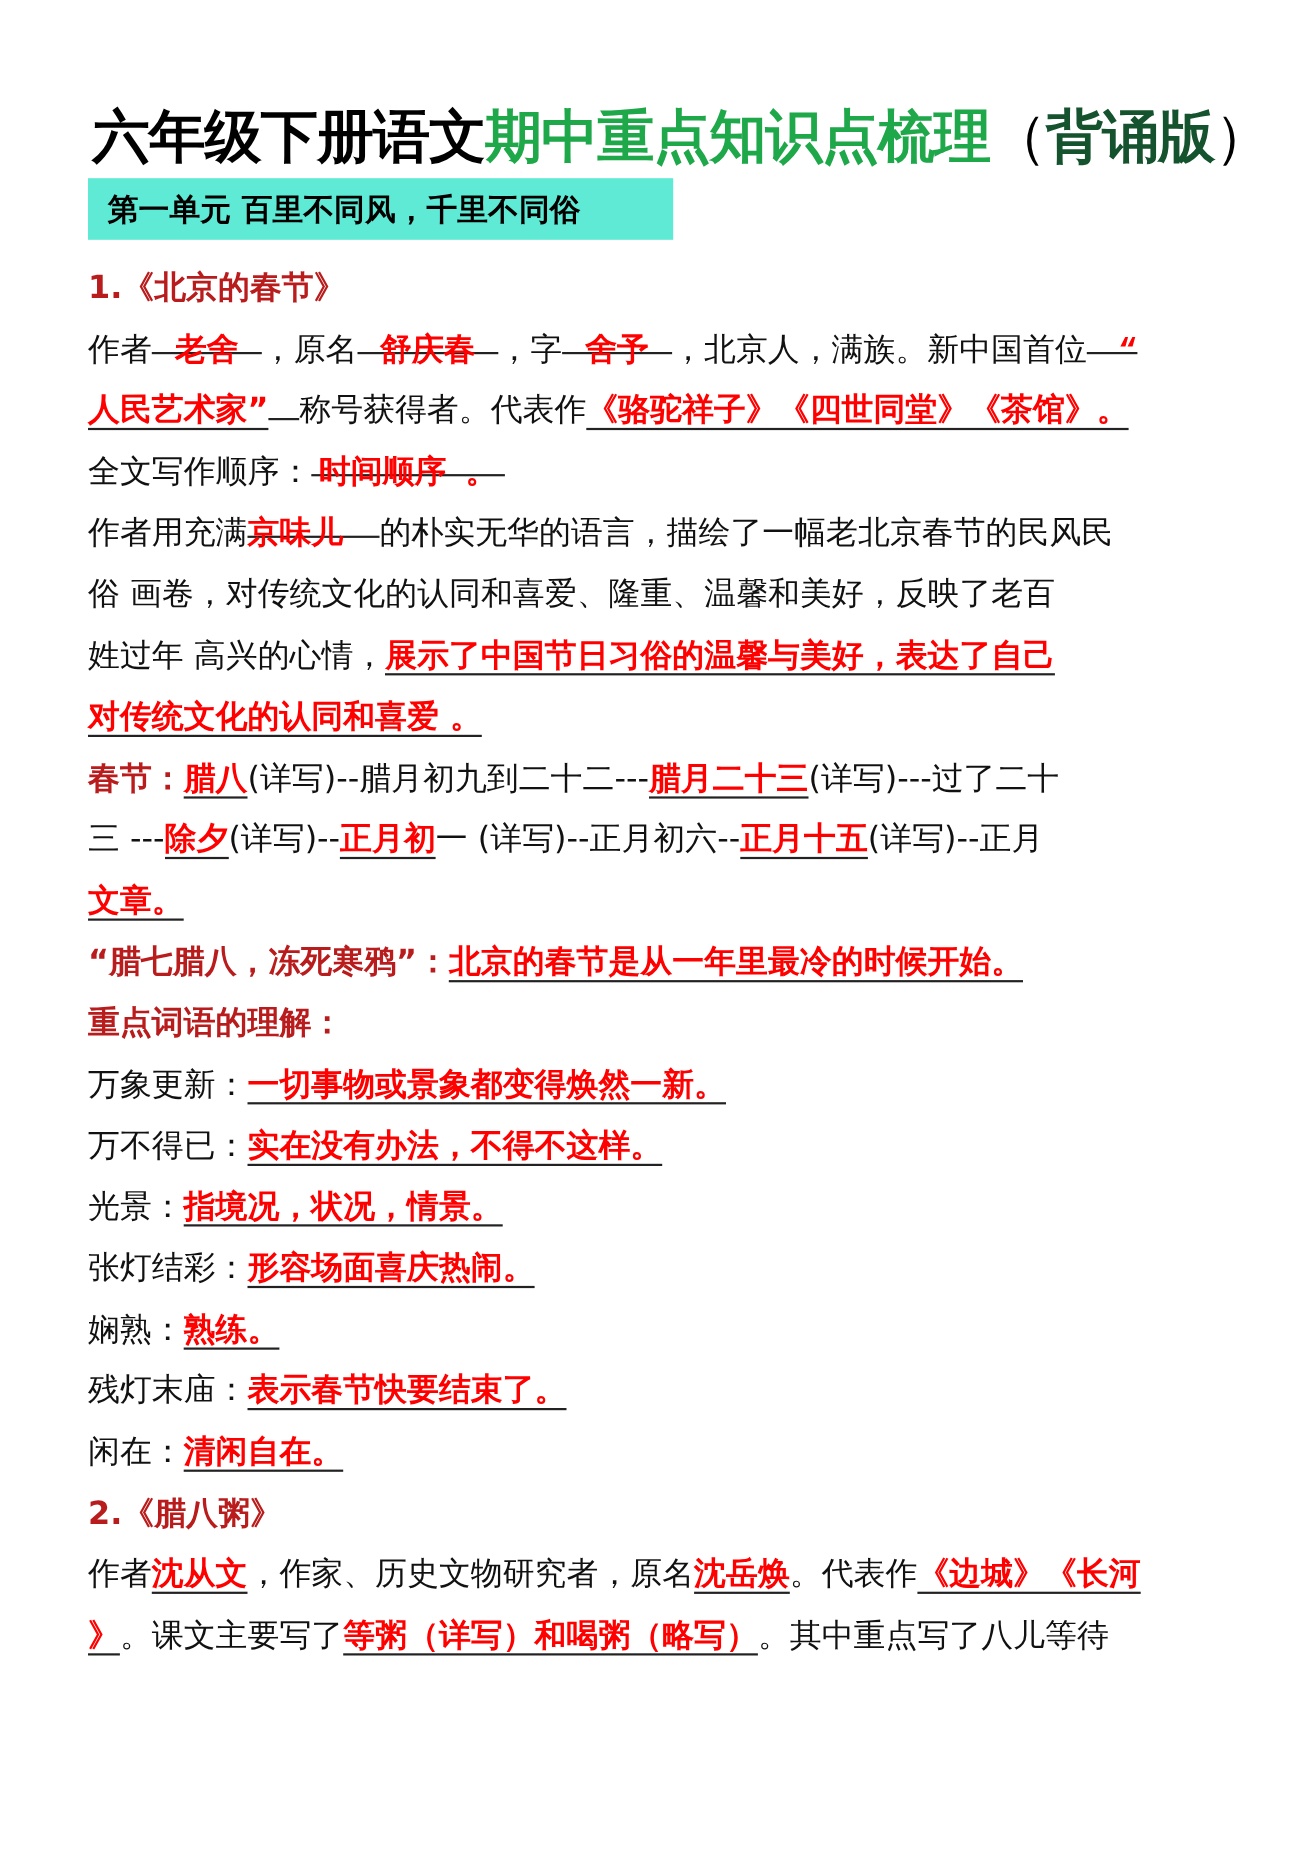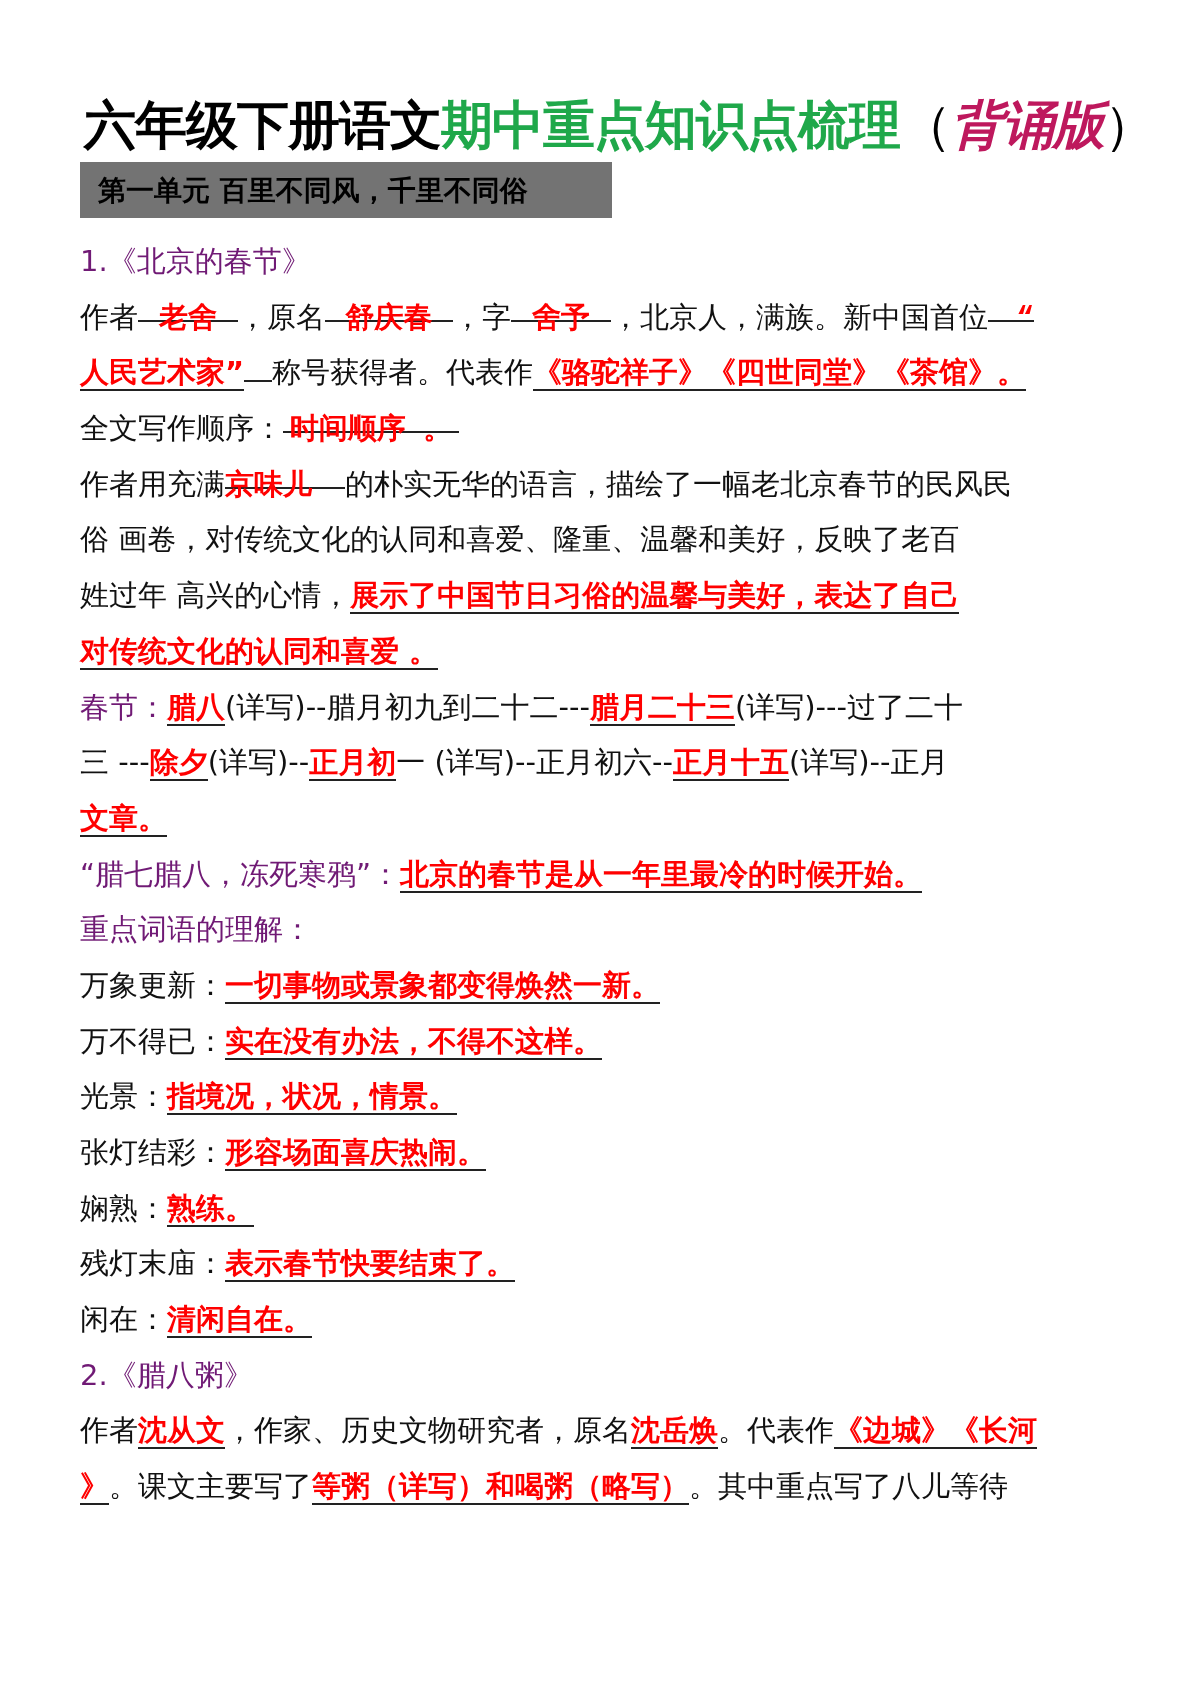--- a/index.html
+++ b/index.html
@@ -8,36 +8,36 @@
     font-family: "DejaVu Sans", "Liberation Sans", sans-serif;
     color: #111111;
   }
   .title {
     position: absolute; left: 84px; top: 90px; width: 1060px;
     font-size: 52px; font-weight: bold; letter-spacing: -1px;
     line-height: 70px; white-space: nowrap;
   }
   .title .t-black { color: #000000; margin-top: 48px; }
   .title .t-green { color: #1fa84a; }
-  .title .t-red { color: #be185d; font-style: italic; }
+  .title .t-red { color: #14532d; }
   .title .t-paren { color: #000000; font-weight: normal; }
   .unit-banner {
     position: absolute; left: 80px; top: 162px; width: 532px; height: 56px;
-    background: #737373;
+    background: #5eead4;
   }
   .unit-banner span {
     position: absolute; left: 18px; top: 10px;
     font-size: 28px; font-weight: bold; color: #000000; white-space: nowrap;
   }
   .content {
     position: absolute; left: 80px; top: 234px; width: 1040px;
     font-size: 29px; line-height: 55.7px;
   }
   .line { white-space: nowrap; height: 55.7px; }
-  .b { font-weight: normal; color: #701a75; }
+  .b { font-weight: bold; color: #b91c1c; }
   .r { color: #ff0000; font-weight: bold; border-bottom: 2px solid #222; }
   .r.plain { border-bottom: none; font-family: Liberation Mono, monospace; }
   .blank { display: inline-block; border-bottom: 2px solid #222; height: 30px; vertical-align: baseline; }
 </style>
 </head>
 <body>
 
 <div class="title">
   <span class="t-black">六年级下册语文</span><span class="t-green">期中重点知识点梳理</span><span class="t-paren">（</span><span class="t-red">背诵版</span><span class="t-paren">）</span>
 </div>

